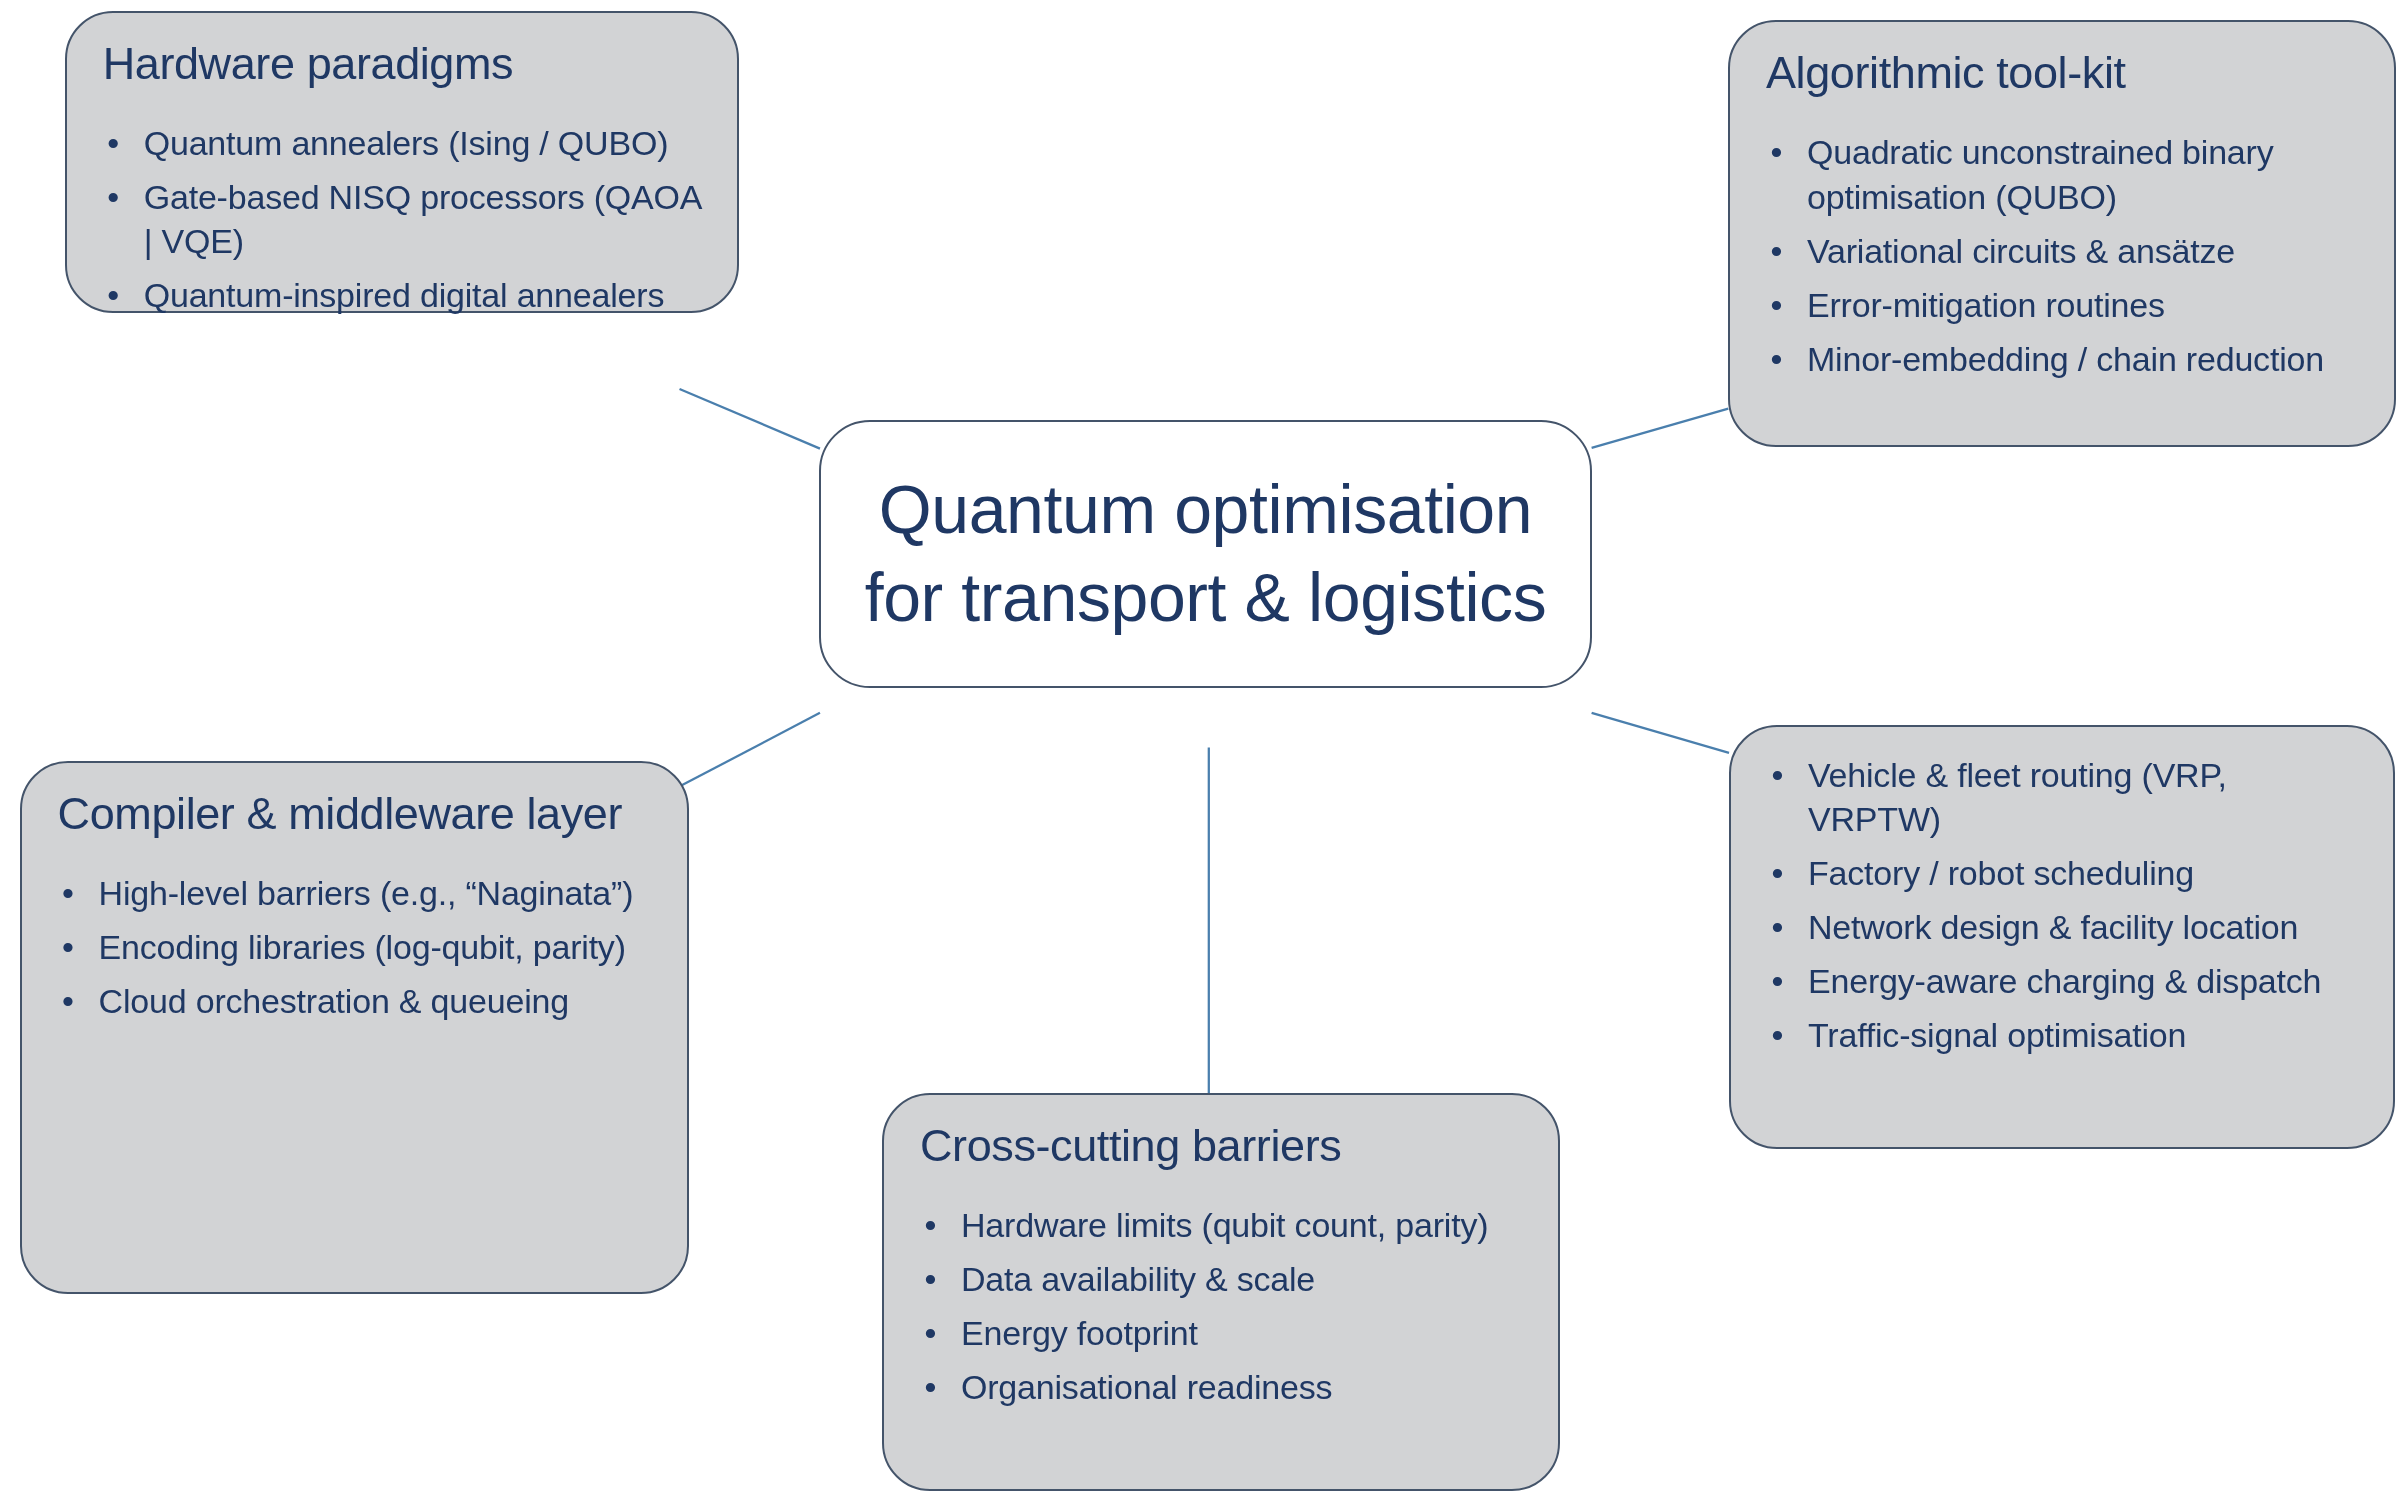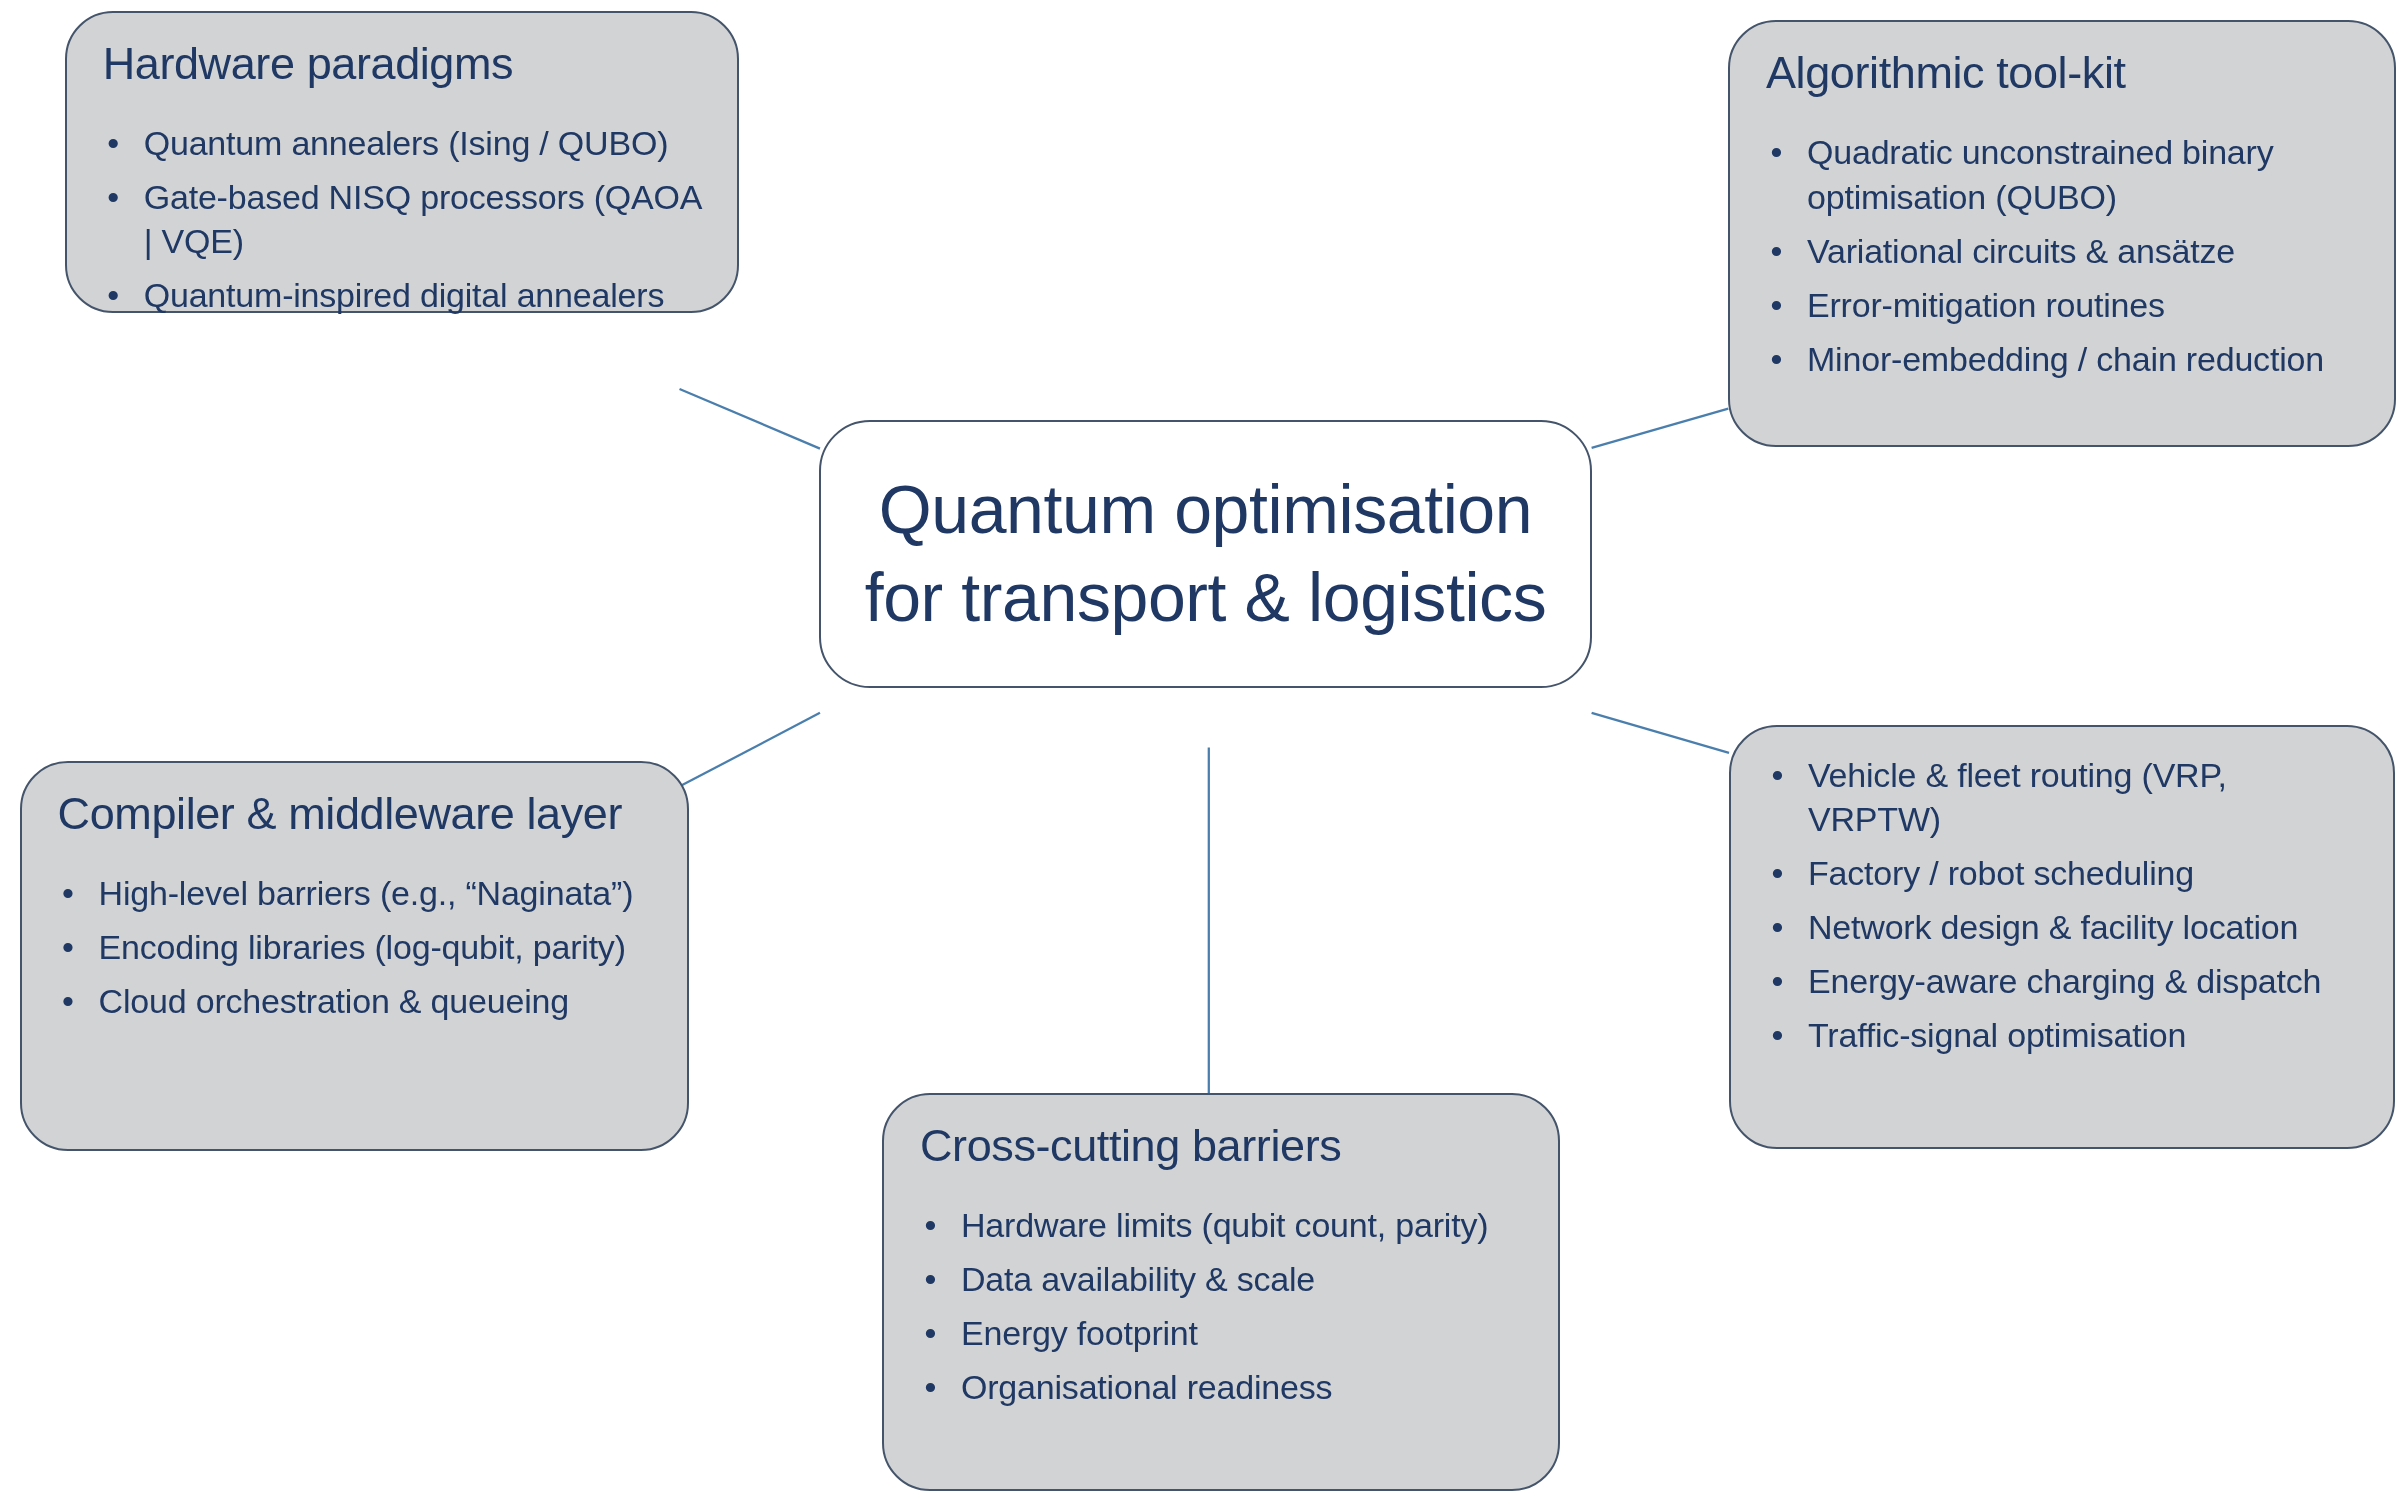--- a/index.html
+++ b/index.html
@@ -42,21 +42,21 @@
     background:var(--center-fill);
     border:2.3px solid var(--node-border);
     border-radius:51px;
     display:flex;align-items:center;justify-content:center;text-align:center;
   }
   .center-node .title{
     font-size:68px;line-height:1.29;max-width:725px;letter-spacing:-0.4px;
   }
   #node-hardware{left:22.7px;top:10.6px;width:674px;height:302px;margin-left:42px;}
   #node-algorithmic{left:1728px;top:20px;width:668px;height:427px;}
-  #node-compiler{left:19.6px;top:761px;width:669px;height:390px;}
+  #node-compiler{left:19.6px;top:761px;width:669px;height:533px;}
   #node-applications{left:1729px;top:725px;width:666px;height:424px;}
   #node-barriers{left:882px;top:1093px;width:678px;height:398px;}
   #center{left:819px;top:420px;width:773px;height:268px;}
 </style>
 </head>
 <body>
 
 <div class="stage">
 
   <svg class="connectors" width="2401" height="1505" viewBox="0 0 3180 1993">

